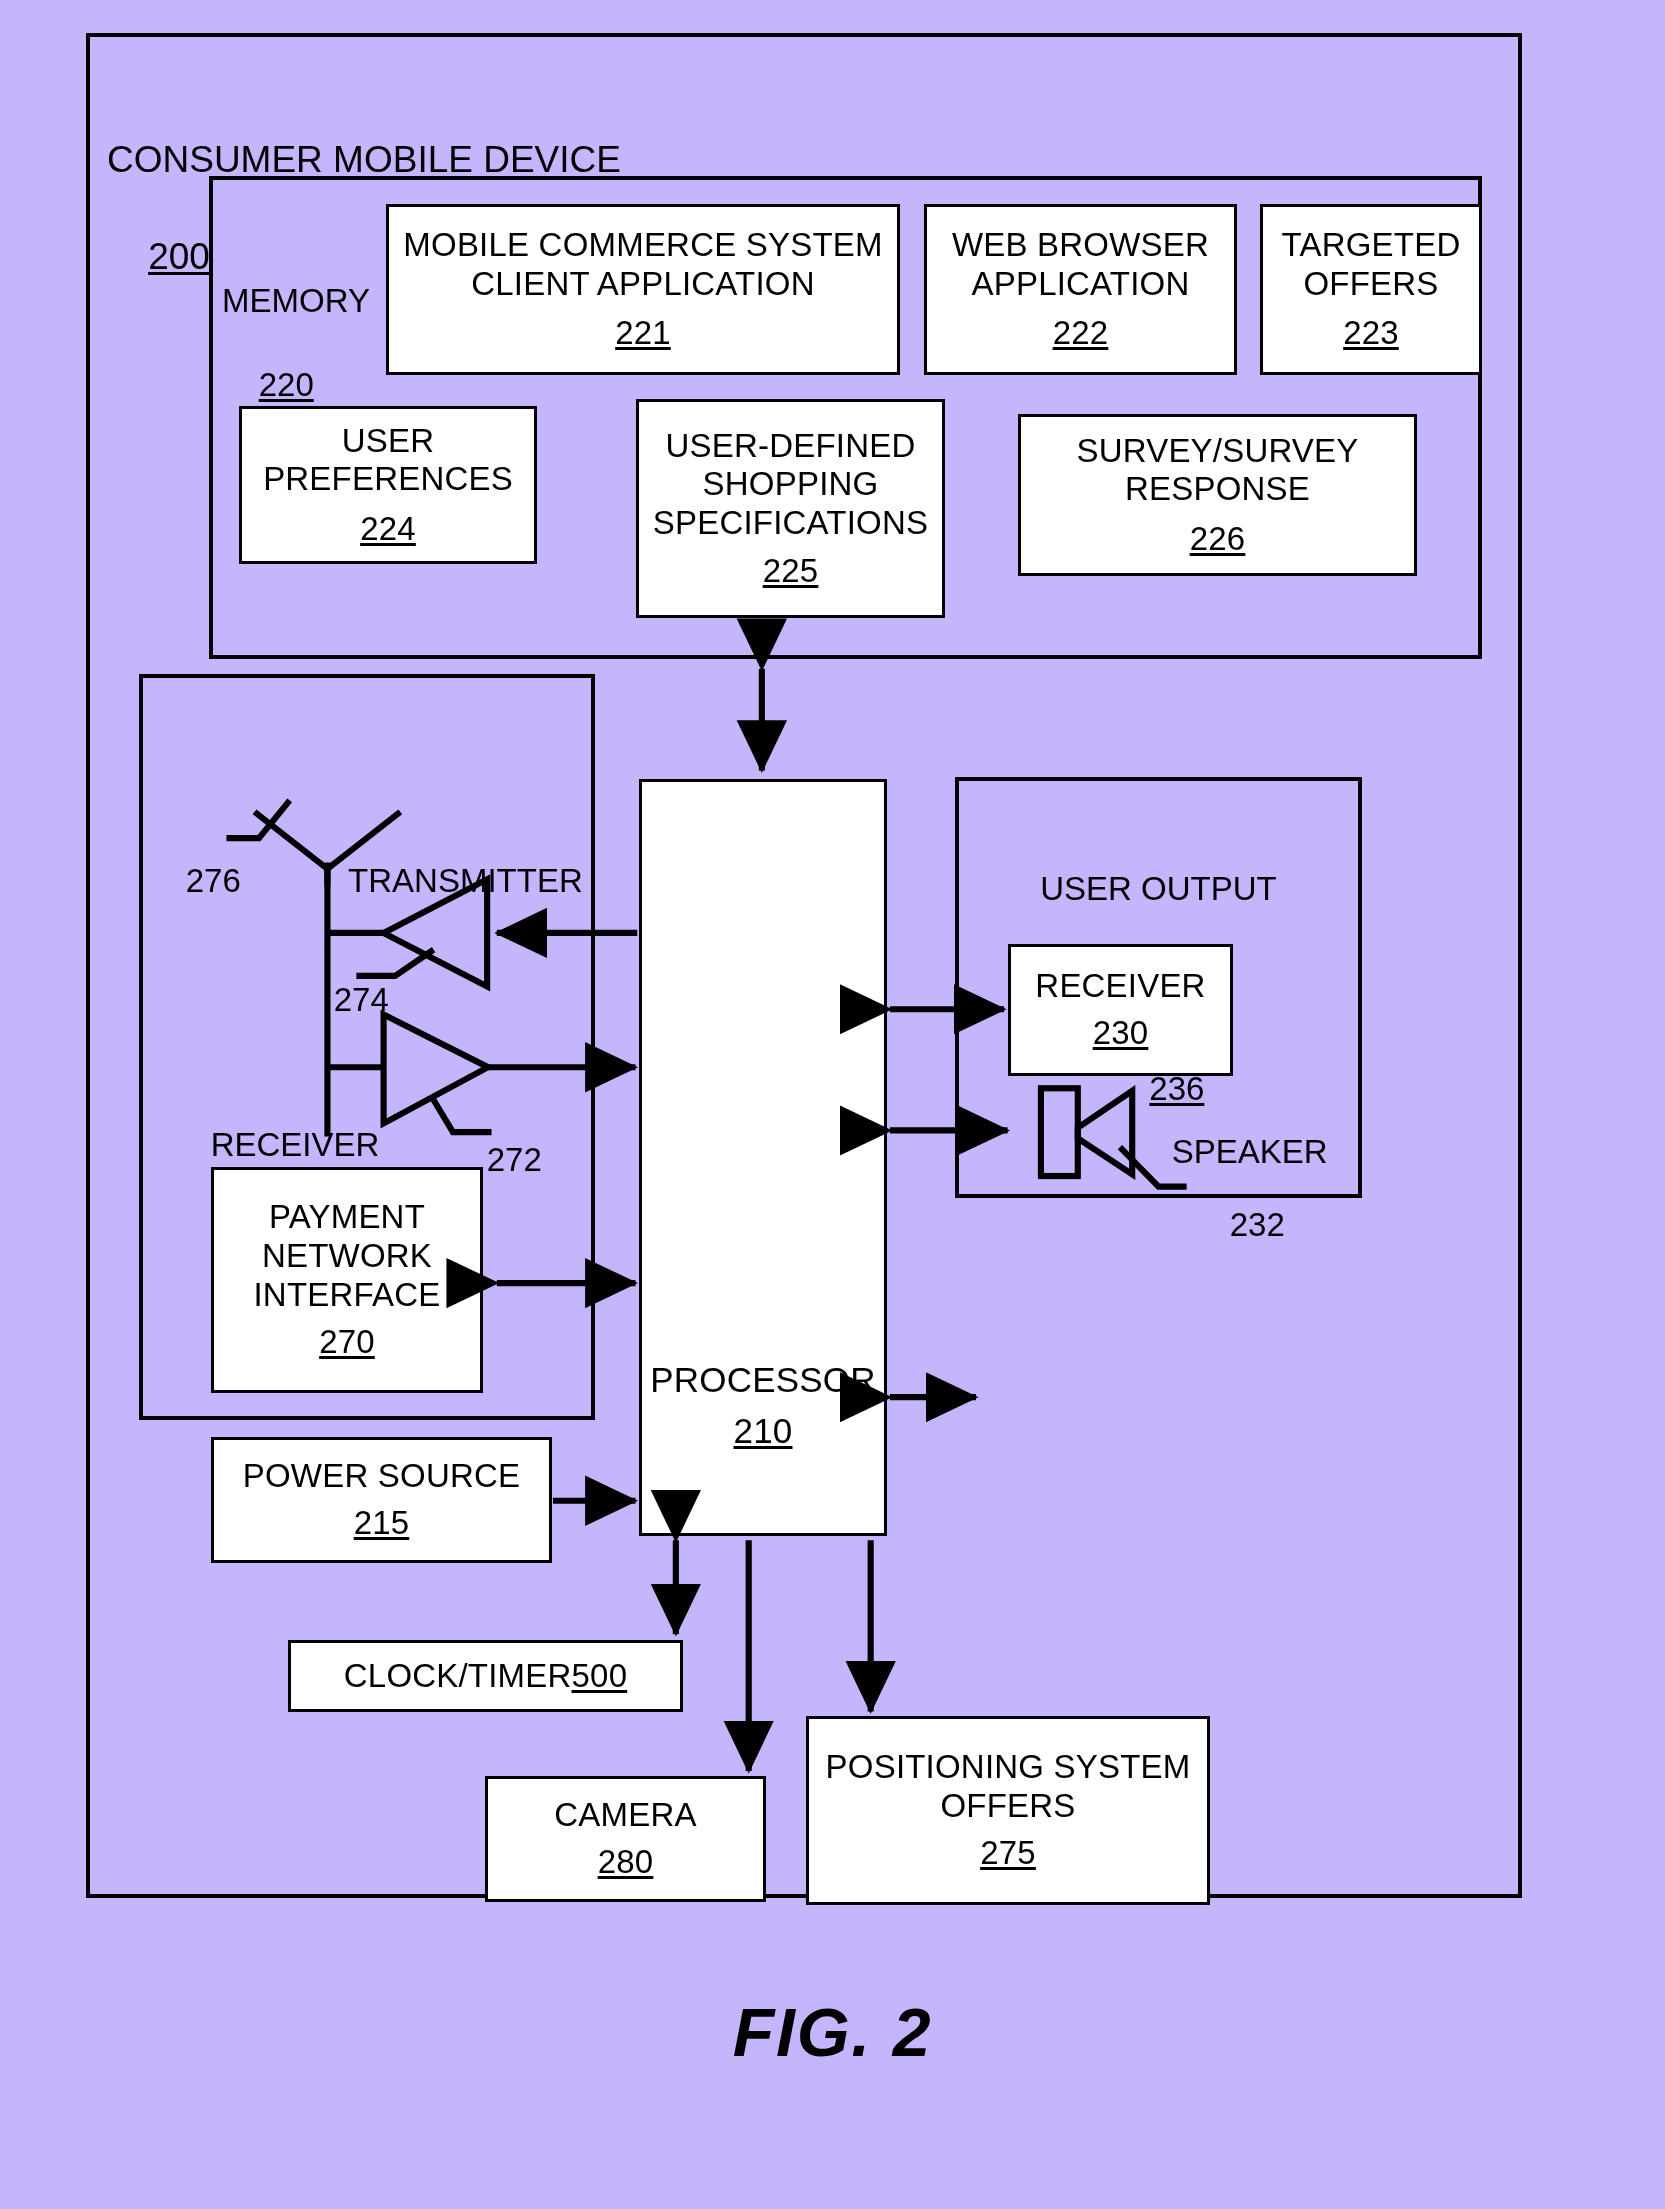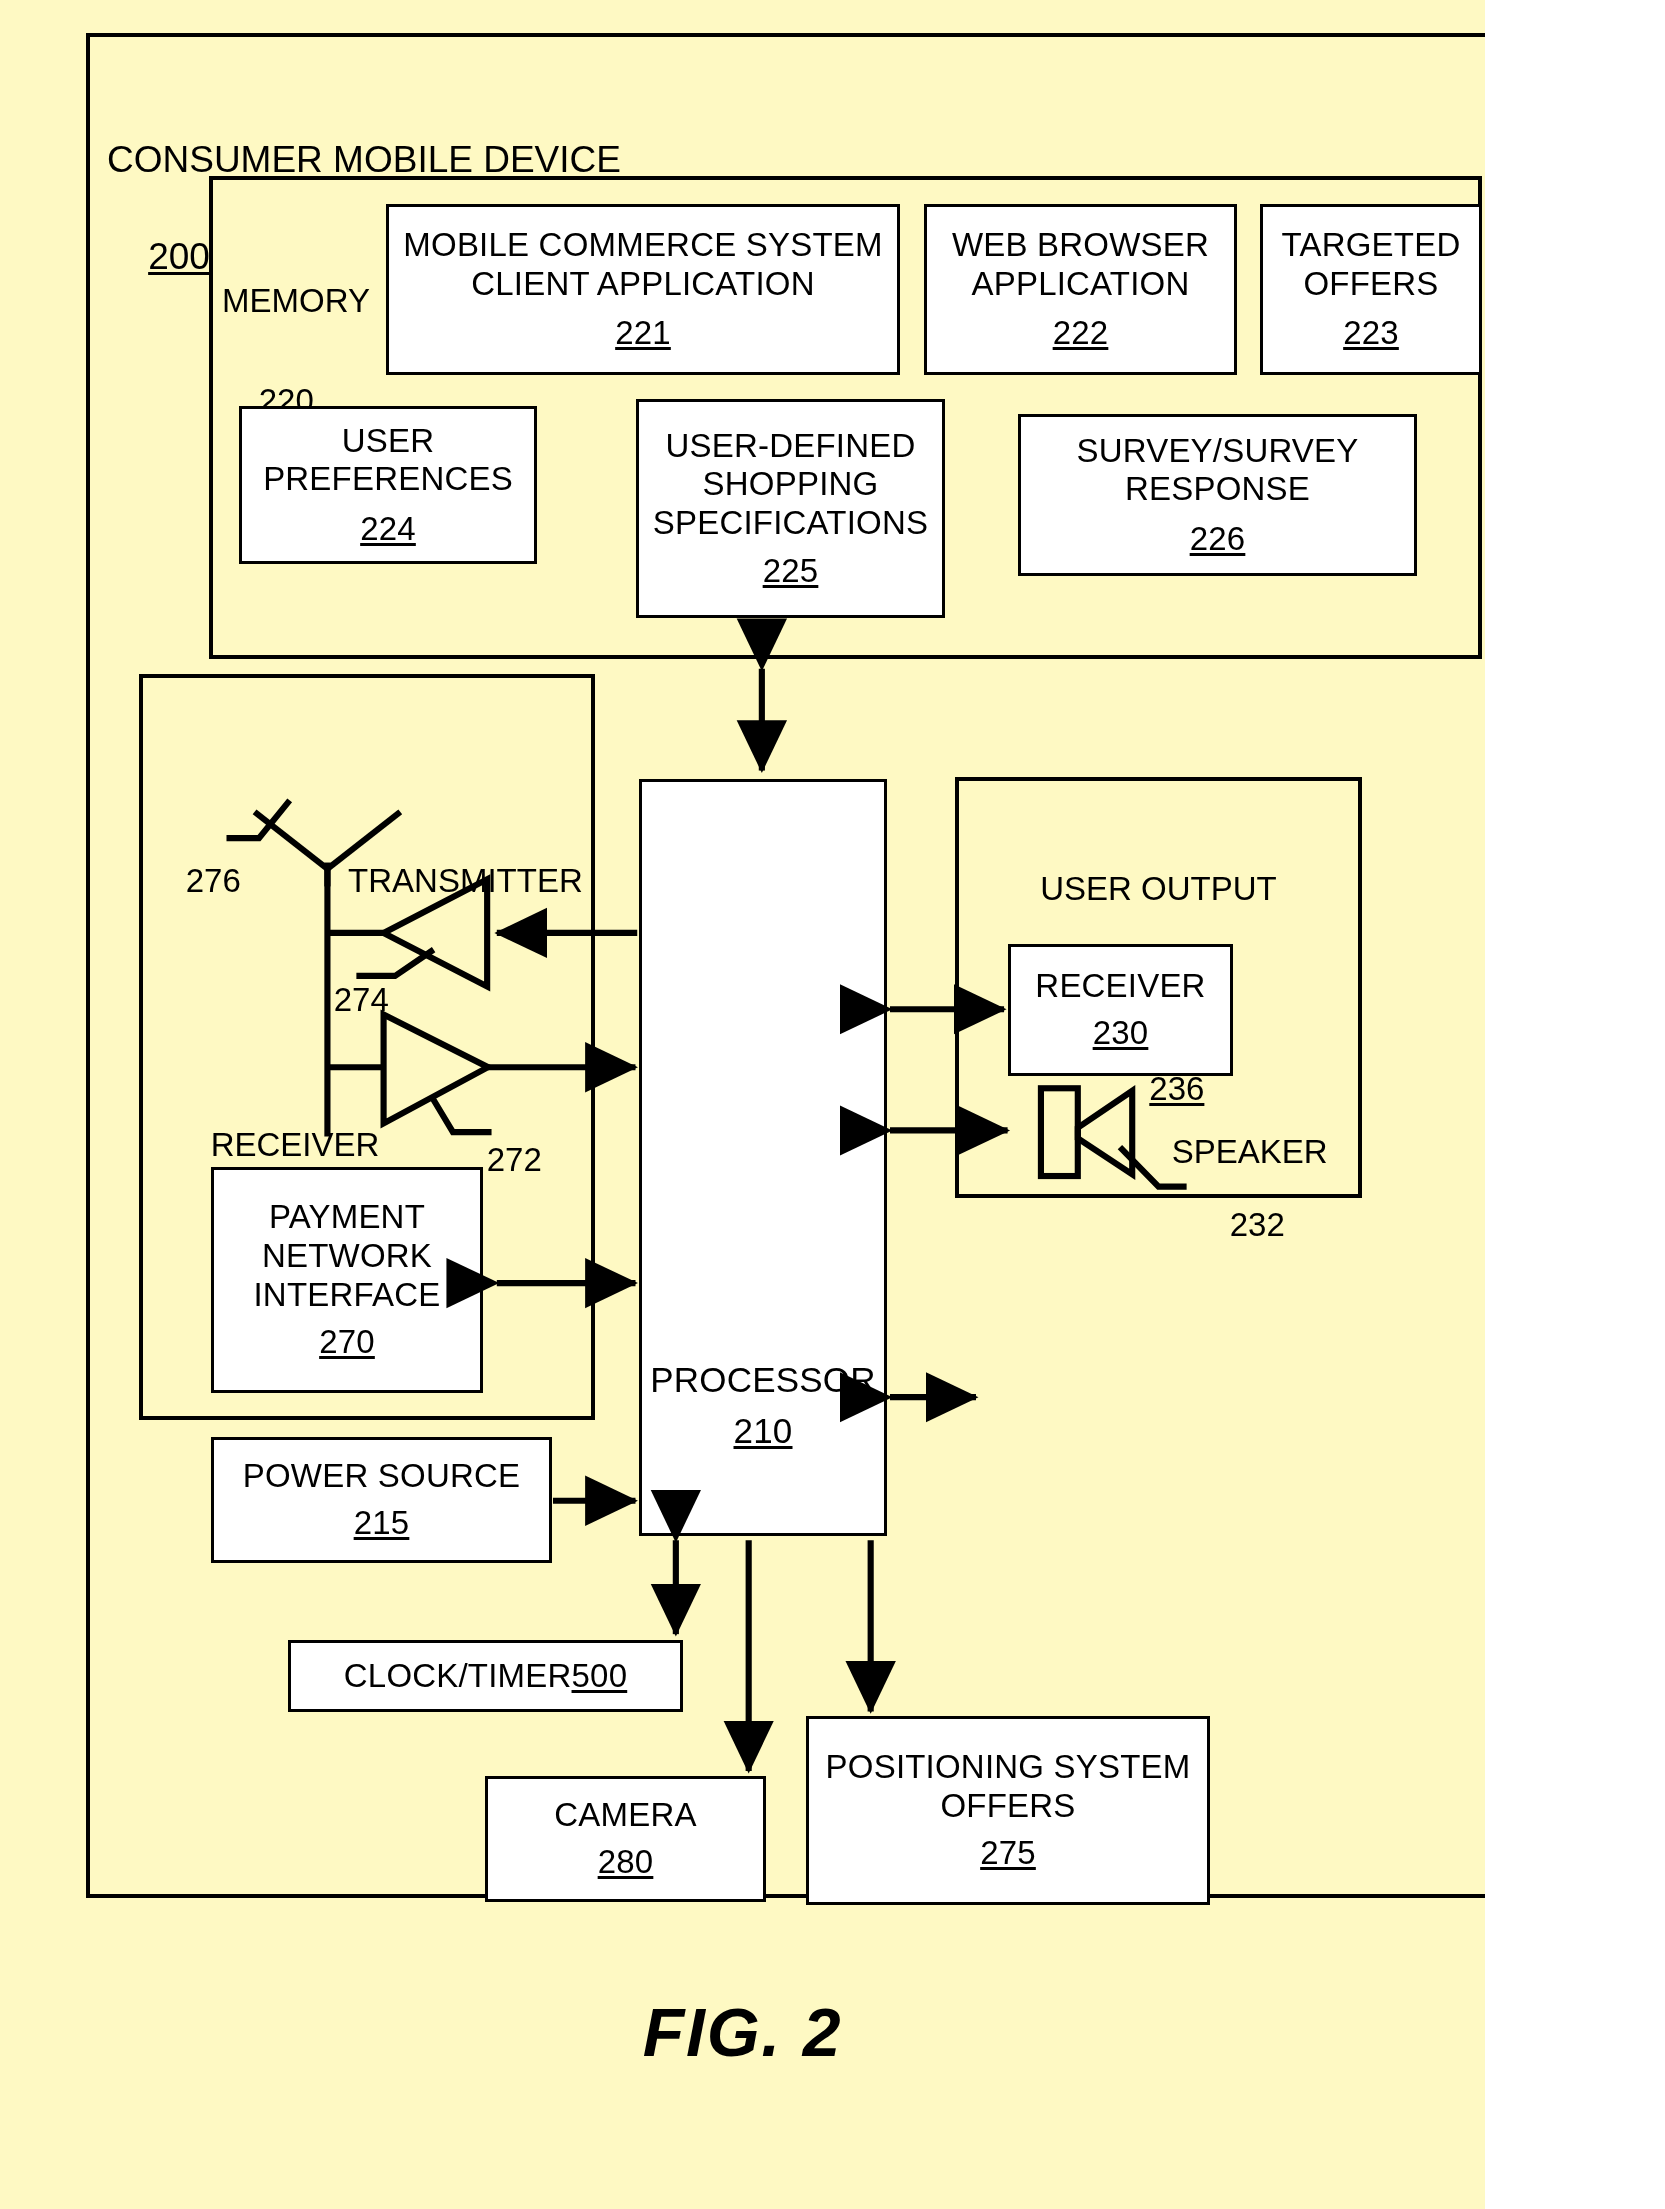--- a/index.html
+++ b/index.html
@@ -6,23 +6,23 @@
     margin: 0;
     padding: 0;
     background: #ffffff;
   }
   body {
     font-family: "Liberation Sans", sans-serif;
     color: #000000;
   }
   #page {
     position: relative;
-    width: 1485px;
+    width: 1665px;
     height: 2209px;
-    background: #fef9c3;
+    background: #c4b5fd;
     overflow: hidden;
   }
   .box {
     position: absolute;
     box-sizing: border-box;
     border: 3.5px solid #000;
     background: #fff;
     display: flex;
     flex-direction: column;
     align-items: center;
@@ -78,21 +78,21 @@
 
   <div class="lbl f42" style="left:107px; top:51px; text-align:left;">
     <span class="txtline">CONSUMER MOBILE DEVICE</span>
     <span class="txtline num" style="display:inline-block; margin-top:10.5px;">200</span>
   </div>
 
   <div class="plainbox" style="left:209px; top:176px; width:1273px; height:483px;"></div>
 
   <div class="lbl f38" style="left:222px; top:205px; text-align:left;">
     <span class="txtline">MEMORY</span>
-    <span class="txtline num" style="display:inline-block; margin-top:23px;">220</span>
+    <span class="txtline num" style="display:inline-block; margin-top:7px;">220</span>
   </div>
 
   <div class="box f38" style="left:386px; top:204px; width:514px; height:171px;">
     <span>MOBILE COMMERCE SYSTEM</span>
     <span>CLIENT APPLICATION</span>
     <span class="num" style="margin-top:10.5px;">221</span>
   </div>
 
   <div class="box f38" style="left:924px; top:204px; width:313px; height:171px;">
     <span>WEB BROWSER</span>

